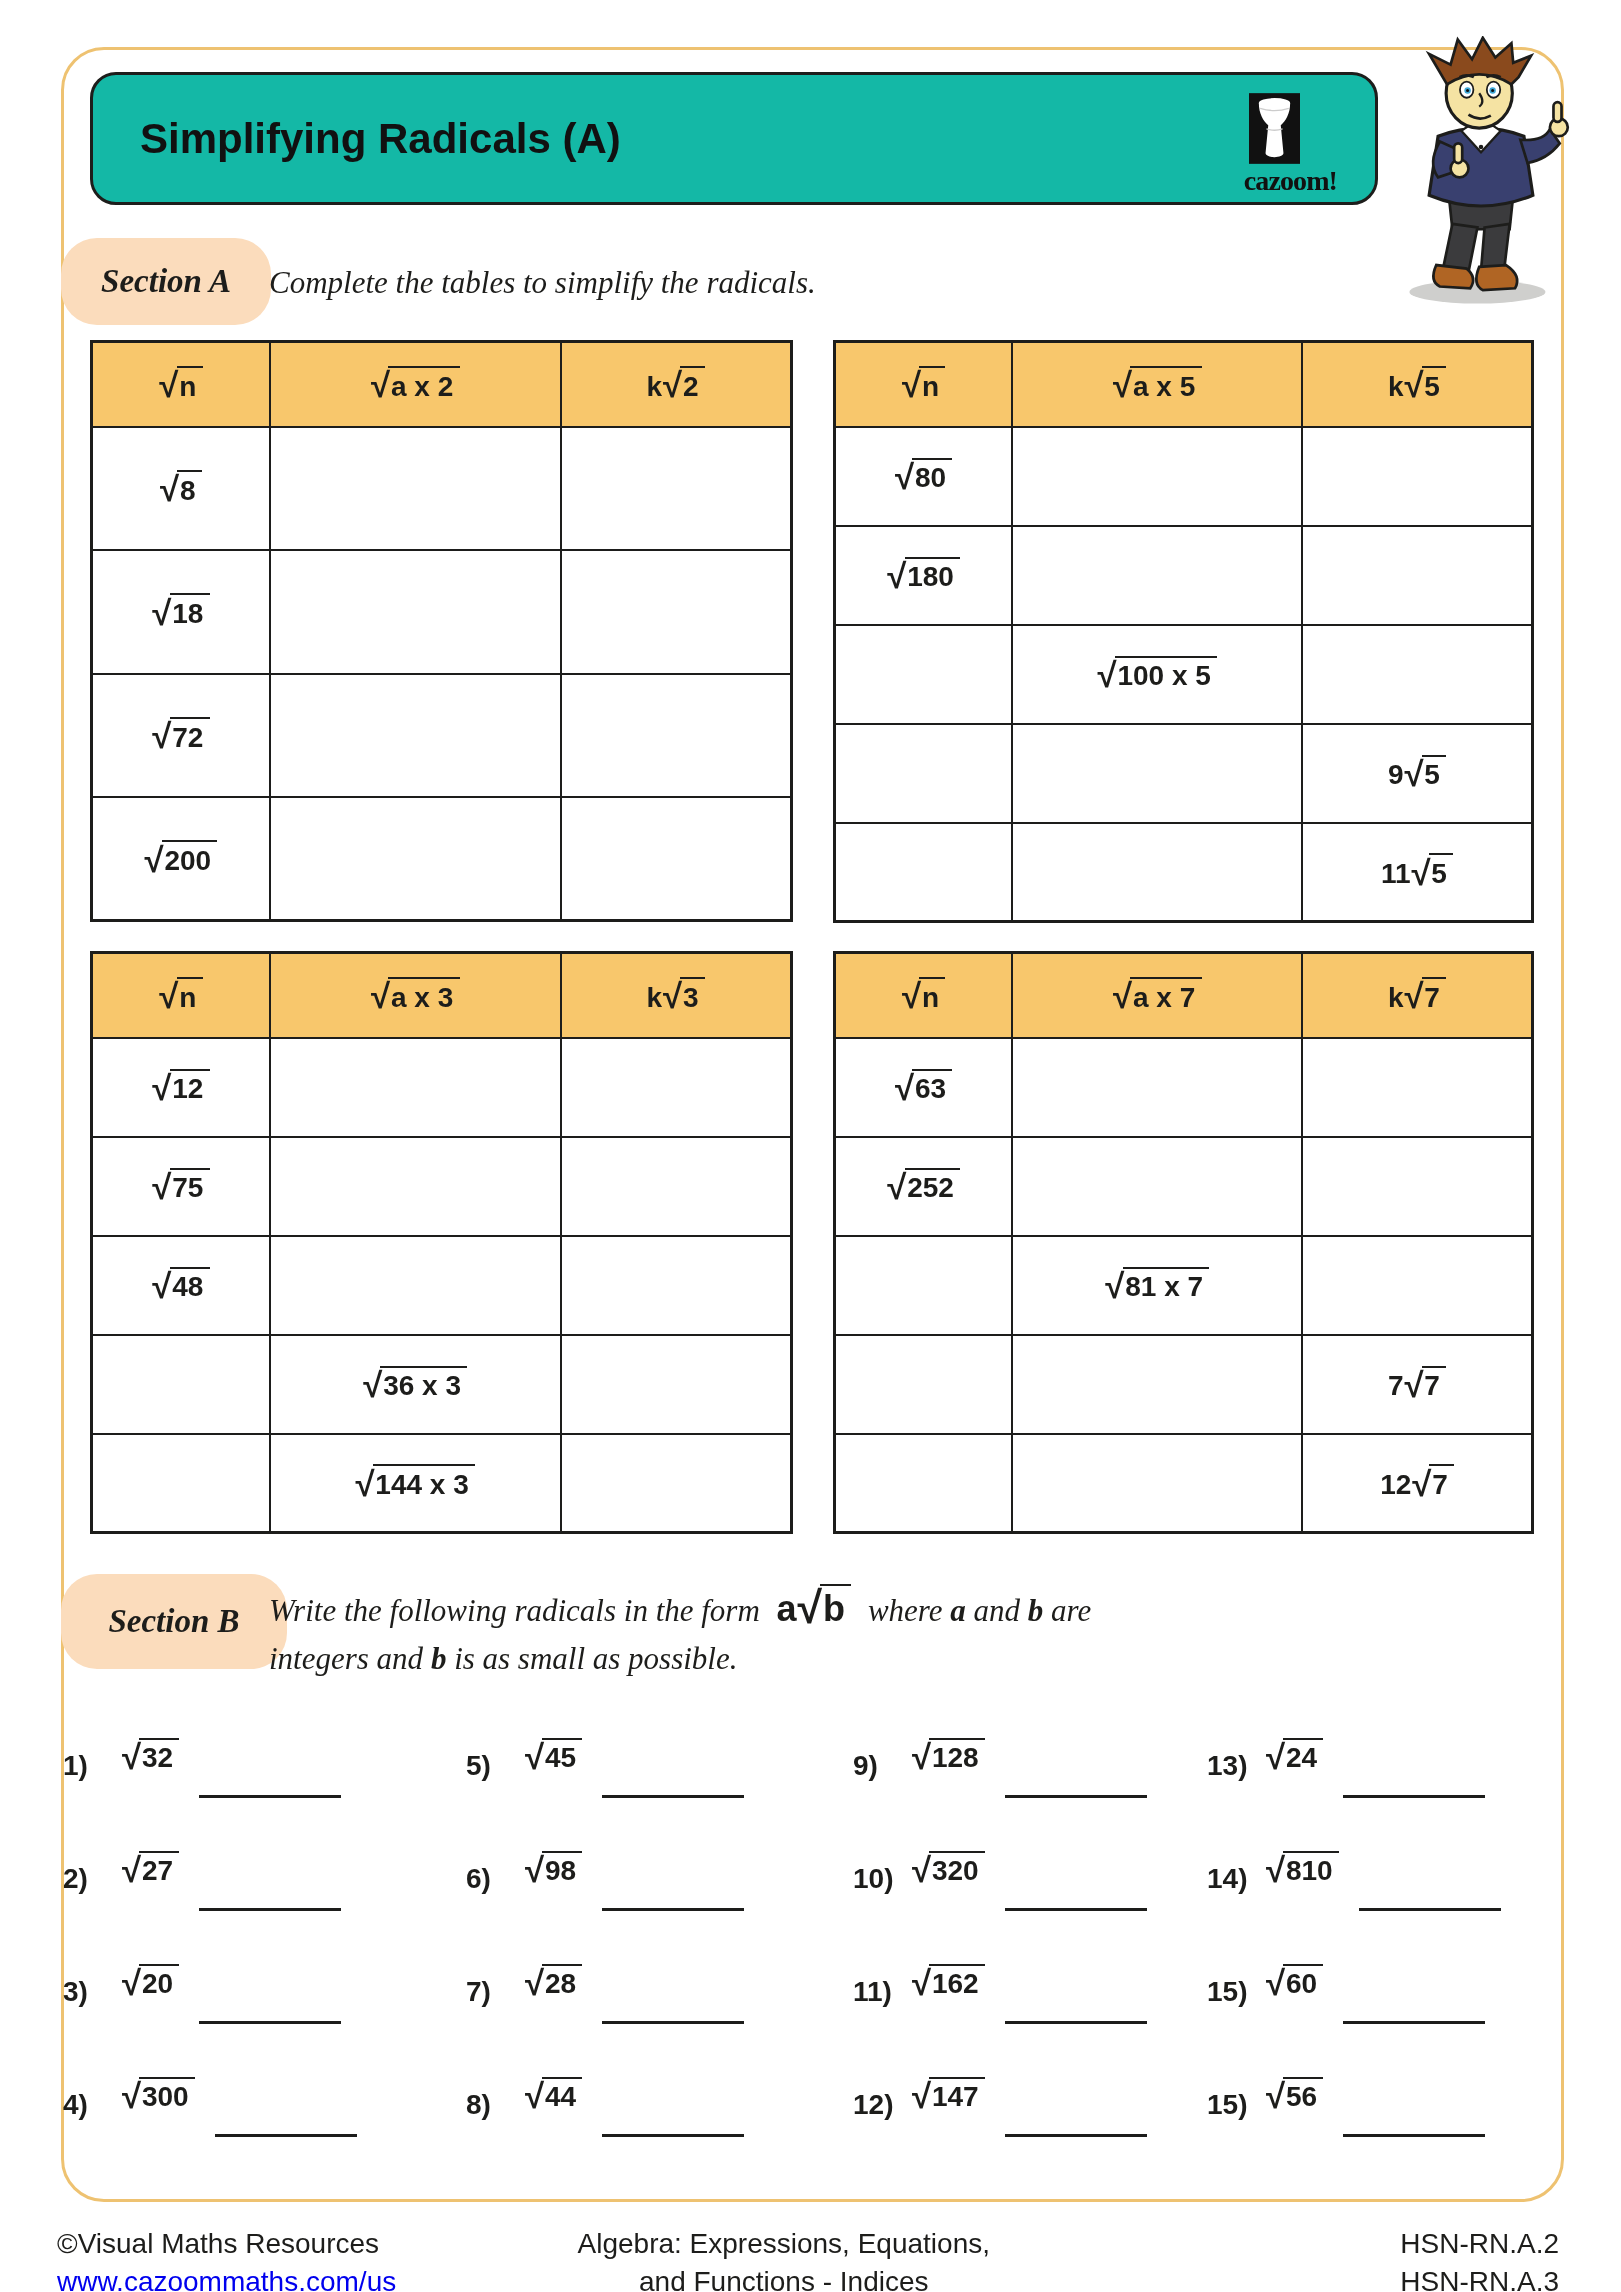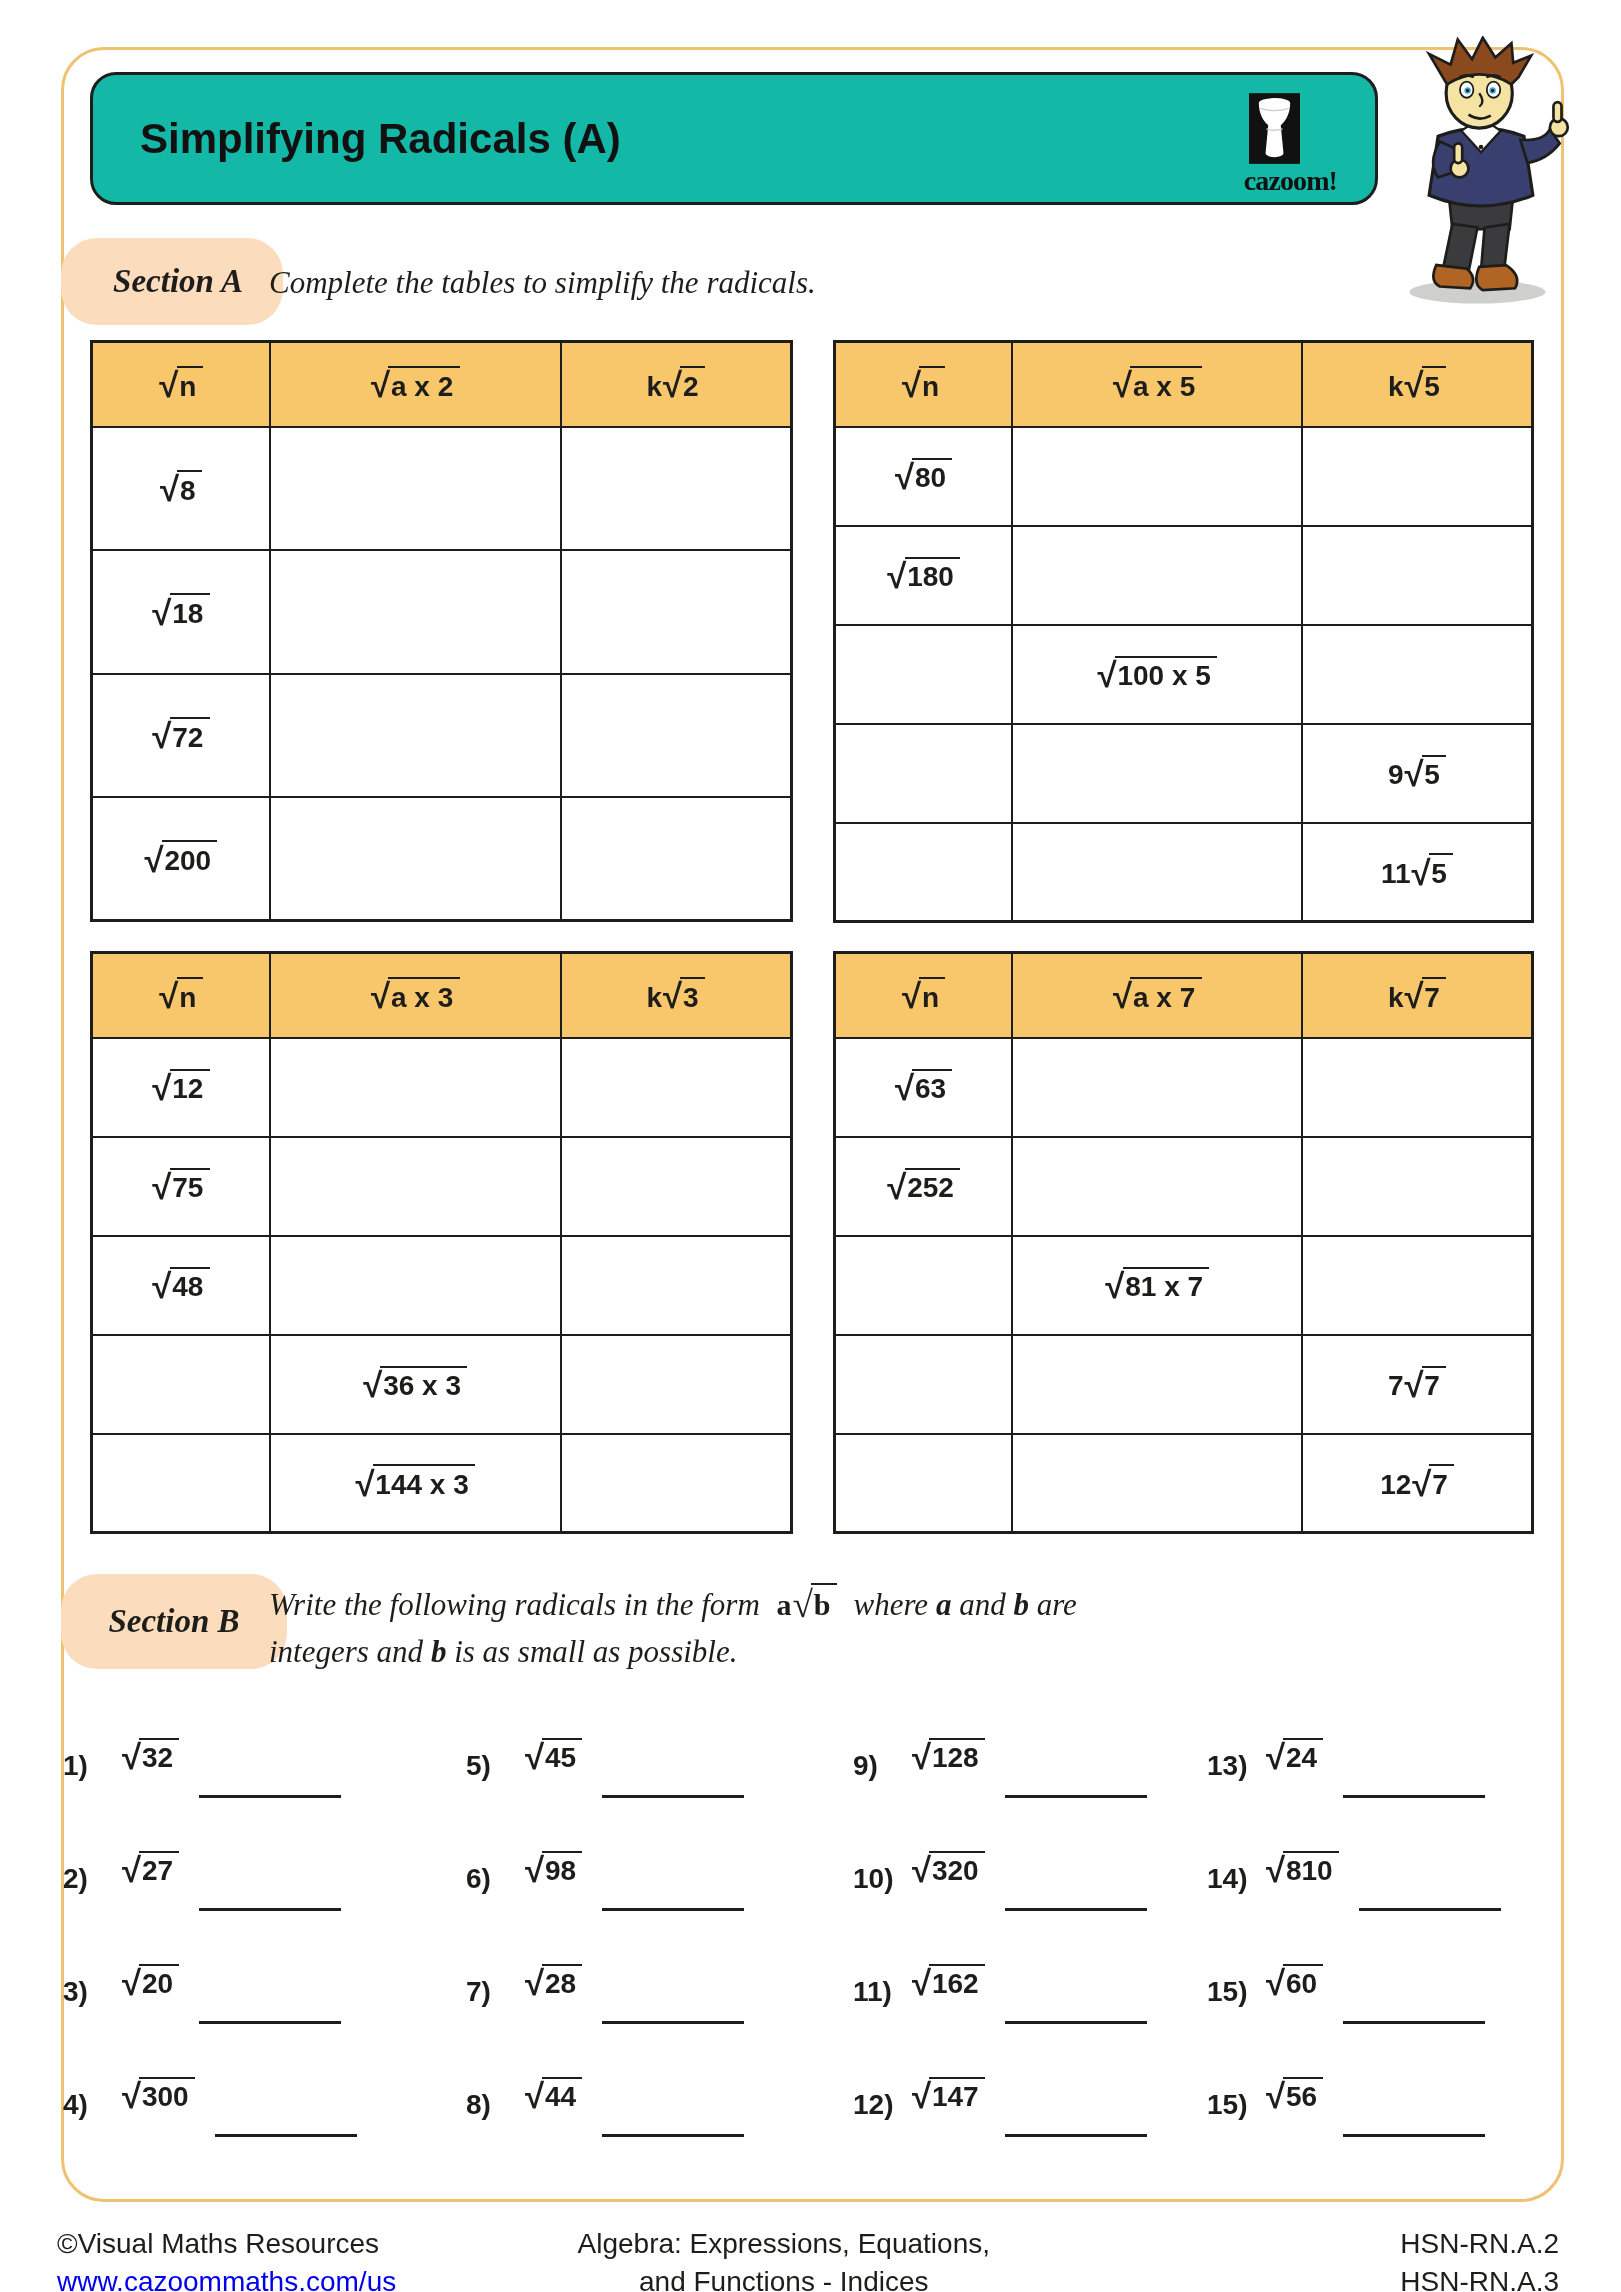--- a/index.html
+++ b/index.html
@@ -30,32 +30,32 @@
   }
   
   .mascot{position:absolute;left:1377px;top:36px;width:208px;height:272px;z-index:3;}
   
   .section-label{
     position:absolute;background:#fbdcbc;border-radius:36px;
     display:flex;align-items:center;justify-content:center;
     font-family:"Liberation Serif",serif;font-style:italic;font-weight:bold;
     font-size:33px;color:#1d1d1b;
   }
-  .label-a{left:61px;top:238px;width:210px;height:87px;padding-left:12px;}
+  .label-a{left:61px;top:238px;width:210px;height:87px;}
   .label-b{left:61px;top:1574px;width:226px;height:95px;text-align:right;}
   .instr{
     position:absolute;font-family:"Liberation Serif",serif;font-style:italic;
     font-size:31px;color:#1d1d1b;
   }
   .instr-a{left:269px;top:265px;width:896px;}
   .instr-b{left:269px;top:1582px;width:1093px;line-height:1.5;}
   .bvar{font-weight:bold;}
   .form-math{
-    font-family:Liberation Serif, serif;font-style:normal;font-weight:bold;
-    font-size:30px;padding:0 9px;white-space:nowrap;
+    font-family:Liberation Sans, sans-serif;font-style:normal;font-weight:bold;
+    font-size:36px;padding:0 9px;white-space:nowrap;
   }
   
   .r{font-weight:bold;white-space:nowrap;display:inline-block;color:#1d1d1b;}
   .rpre{display:inline-block;margin-right:0.9px;}
   .rsign{display:inline-block;font-size:1.24em;line-height:.8;vertical-align:-0.055em;margin-right:-1.8px;}
   .rbody{display:inline-block;border-top:2.7px solid #1d1d1b;padding:3.6px 6.3px 0 2.7px;line-height:1.05;}
   
   .tbl{position:absolute;}
   .tbl-0{left:90px;top:340px;width:703px;height:582px;}
   .tbl-1{left:833px;top:340px;width:701px;height:582px;}

